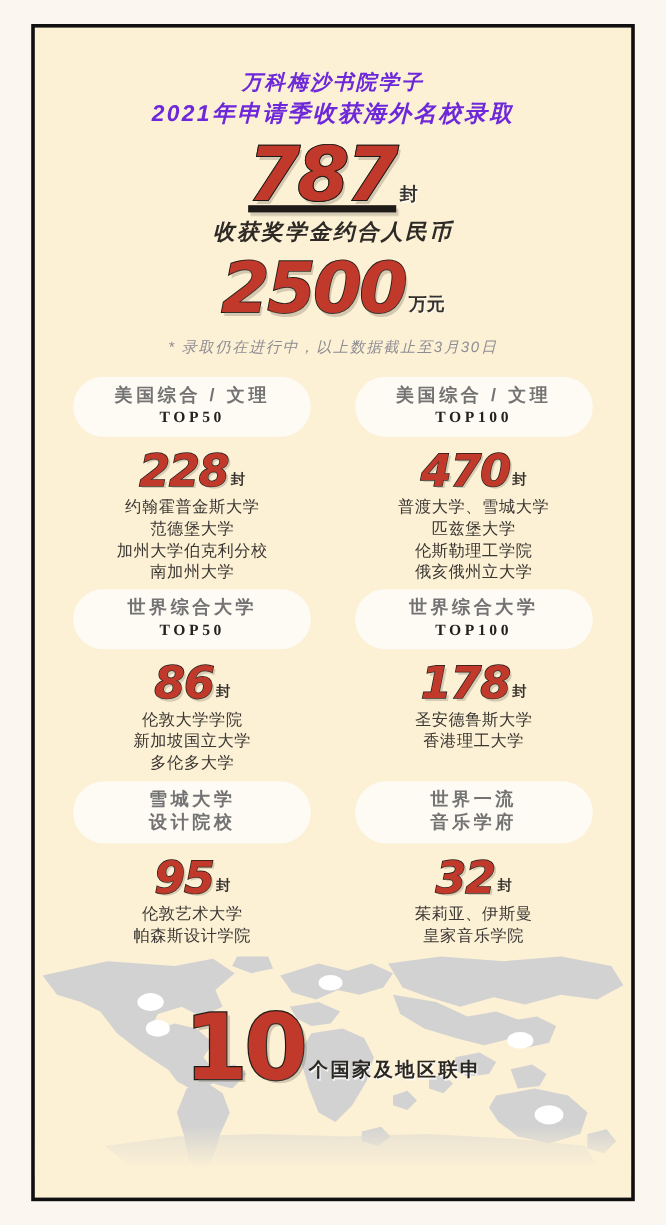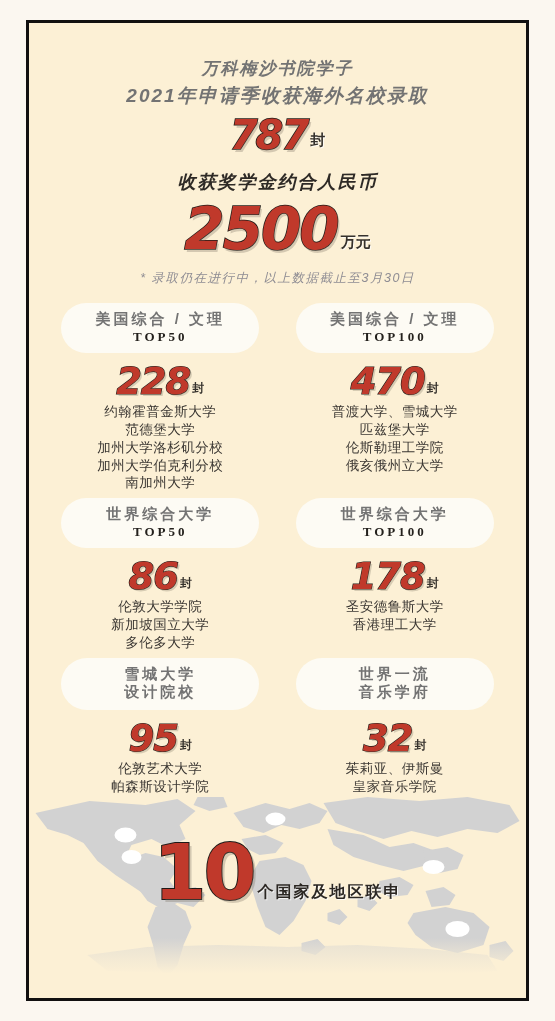--- a/index.html
+++ b/index.html
@@ -23,21 +23,21 @@
   .inner{
     position:relative;
     width:100%;height:100%;
     z-index:2;
   }
 
   
   .head{padding-top:34px;text-align:center;}
   .head-line{
     font-style:italic;font-weight:bold;
-    color:#737373;
+    color:#6d28d9;
     letter-spacing:2px;
     line-height:1.45;
   }
   .head-line.l1{font-size:17px;}
   .head-line.l2{font-size:19px;}
 
   .bignum-row{
     display:flex;align-items:flex-end;justify-content:center;
     margin-top:6px;
   }
@@ -50,26 +50,26 @@
     paint-order:stroke fill;
     text-shadow:2px 3px 0 rgba(120,110,95,.30);
     letter-spacing:-2px;
   }
   .unit{
     font-size:15px;font-weight:bold;
     color:#35312C;
     margin-left:3px;margin-bottom:5px;
     text-shadow:1px 1px 0 rgba(255,255,255,.7);
   }
-  .n787{font-size:40px;}
+  .n787{font-size:62px;text-decoration:underline;}
   .n2500{font-size:58px;}
   .unit-w{font-size:15px;margin-bottom:6px;}
 
   .sub-line{
-    margin-top:15px;text-align:center;
+    margin-top:4px;text-align:center;
     font-style:italic;font-weight:bold;font-size:18px;
     color:#2E2A26;letter-spacing:2px;
   }
   .note{
     margin-top:12px;text-align:center;
     font-style:italic;font-size:12.5px;
     color:#8E8C93;letter-spacing:1.5px;
   }
 
   
@@ -186,21 +186,20 @@
         <div class="pill-cn">美国综合 / 文理</div>
         <div class="pill-top">TOP50</div>
       </div>
       <div class="card-num-row">
         <span class="card-num">228</span>
         <span class="card-unit">封</span>
       </div>
       <div class="schools">
         <div class="school">约翰霍普金斯大学</div>
         <div class="school">范德堡大学</div>
-        <div class="school">加州大学洛杉矶分校</div>
         <div class="school">加州大学伯克利分校</div>
         <div class="school">南加州大学</div>
       </div>
     </div>
 
     <div class="card">
       <div class="pill">
         <div class="pill-cn">美国综合 / 文理</div>
         <div class="pill-top">TOP100</div>
       </div>

